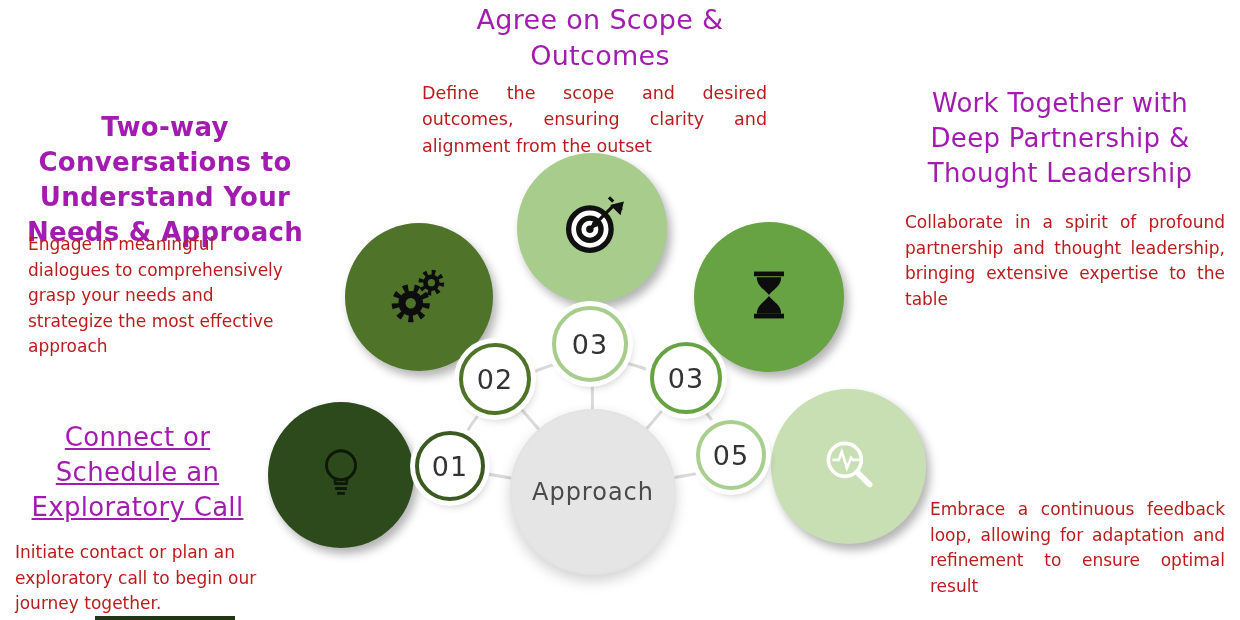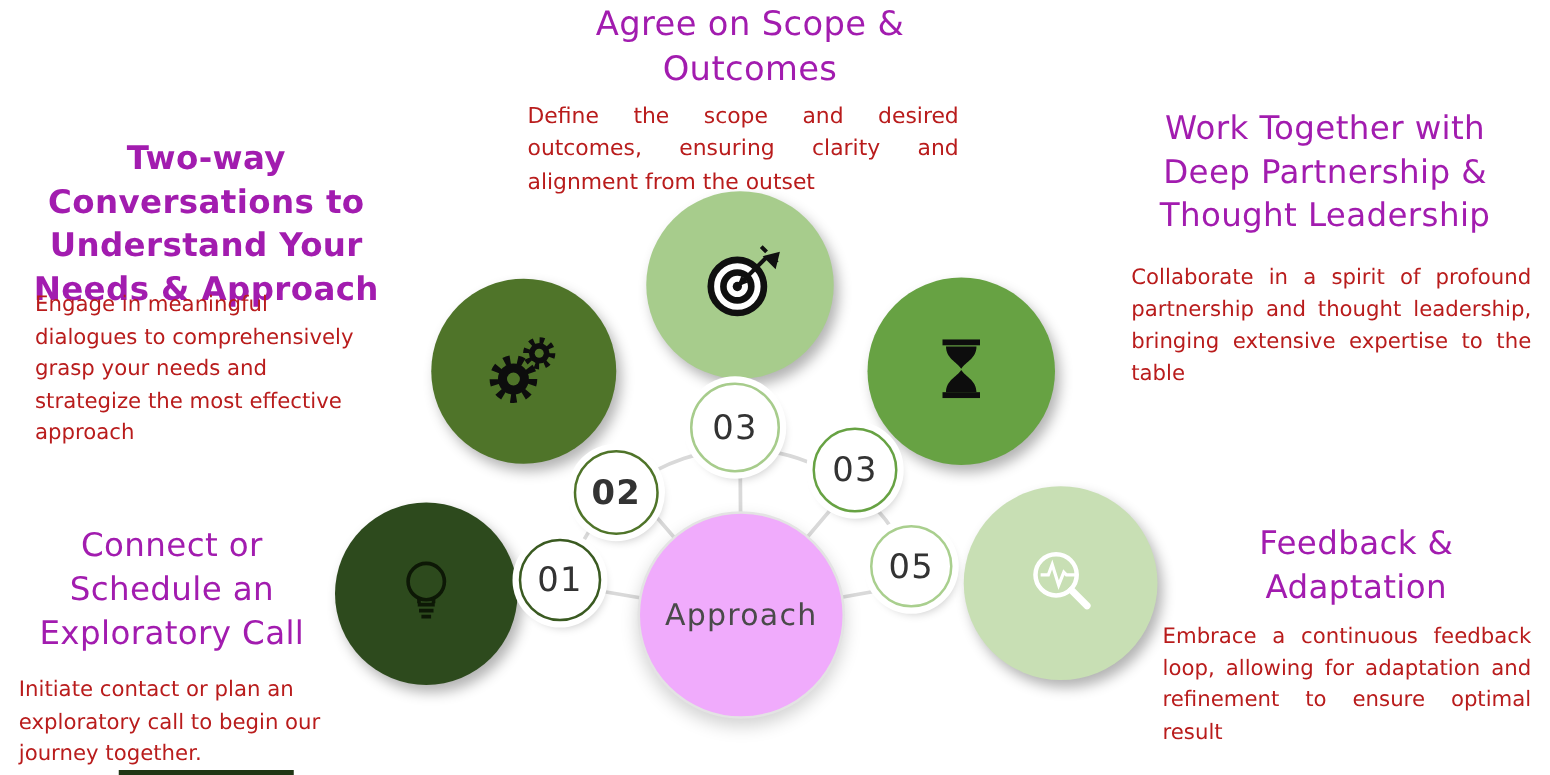--- a/index.html
+++ b/index.html
@@ -11,28 +11,28 @@
   #connector-svg{position:absolute;left:0;top:0;width:1240px;height:620px;z-index:1;}
   
   .big-circle{
     position:absolute;border-radius:50%;z-index:2;
     box-shadow:4px 6px 10px rgba(0,0,0,.30);
     display:flex;align-items:center;justify-content:center;
   }
   
   .num-circle{
     position:absolute;border-radius:50%;background:#ffffff;z-index:3;
-    border:2px solid #be185d;
+    border:4px solid #be185d;
     box-shadow:0 0 0 5px #ffffff, 3px 5px 8px rgba(0,0,0,.22);
     display:flex;align-items:center;justify-content:center;
     font-size:27px;color:#333333;letter-spacing:1px;
   }
   
   .center-circle{
-    position:absolute;border-radius:50%;background:#f0abfc;z-index:2;
+    position:absolute;border-radius:50%;background:#e5e5e5;z-index:2;
     border:2px solid #e3e3e3;
     box-shadow:0 6px 14px rgba(0,0,0,.18);
     display:flex;align-items:center;justify-content:center;
     font-size:24px;color:#4a4a4a;letter-spacing:1px;
   }
   .heading{
     position:absolute;color:#a21caf;font-size:26px;line-height:1.35;
     text-align:center;letter-spacing:.3px;z-index:4;
   }
   .body-text{
@@ -105,21 +105,21 @@
         <circle cx="28" cy="27" r="16" stroke="#ffffff" stroke-width="3.5"></circle>
         <path d="M40 39 L52 51" stroke="#ffffff" stroke-width="5.5" stroke-linecap="round"></path>
         <path d="M16 27 h6 l3 -8 5 16 4 -10 2 2 h8" stroke="#ffffff" stroke-width="2.5"></path>
       </svg>
     </span>
   </div>
 
   <div class="num-circle" style="left: 415px; top: 431px; width: 62px; height: 62px; border-color: rgb(58, 90, 33);">
     <span>01</span>
   </div>
-  <div class="num-circle" style="left: 459px; top: 360px; width: 64px; height: 64px; border-color: rgb(79, 116, 41); font-weight: bold;">
+  <div class="num-circle" style="left: 459px; top: 343px; width: 64px; height: 64px; border-color: rgb(79, 116, 41);">
     <span>02</span>
   </div>
   <div class="num-circle" style="left: 552px; top: 306px; width: 68px; height: 68px; border-color: rgb(167, 204, 140);">
     <span>03</span>
   </div>
   <div class="num-circle" style="left: 650px; top: 342px; width: 64px; height: 64px; border-color: rgb(103, 162, 67);">
     <span>03</span>
   </div>
   <div class="num-circle" style="left: 696px; top: 420px; width: 62px; height: 62px; border-color: rgb(169, 207, 142); text-align: right;">
     <span>05</span>
@@ -131,21 +131,20 @@
 
   <div class="heading" style="left:430px;top:2px;width:340px;font-size:27px;">Agree on Scope &amp; Outcomes</div>
   <div class="body-text justify" style="left:422px;top:80px;width:345px;font-size:17.5px;">Define the scope and desired outcomes, ensuring clarity and alignment from the outset</div>
 
   <div class="heading" style="left:5px;top:110px;width:320px;font-weight:bold;">Two-way Conversations to Understand Your Needs &amp; Approach</div>
   <div class="body-text center-align" style="left:28px;top:232px;width:270px;">Engage in meaningful dialogues to comprehensively grasp your needs and strategize the most effective approach</div>
 
   <div class="heading" style="left:895px;top:86px;width:330px;">Work Together with Deep Partnership &amp; Thought Leadership</div>
   <div class="body-text justify" style="left:905px;top:210px;width:320px;">Collaborate in a spirit of profound partnership and thought leadership, bringing extensive expertise to the table</div>
 
-  <div class="heading" style="left:20px;top:420px;width:235px;">Connect or Schedule an Exploratory Call</div>
+  <div class="heading" style="left:20px;top:420px;width:235px;text-decoration:underline;">Connect or Schedule an Exploratory Call</div>
   <div class="body-text center-align" style="left:15px;top:540px;width:250px;">Initiate contact or plan an exploratory call to begin our journey together.</div>
 
-  <div class="heading" style="left:950px;top:418px;width:270px;">Feedback &amp; Adaptation</div>
   <div class="body-text justify" style="left:930px;top:497px;width:295px;">Embrace a continuous feedback loop, allowing for adaptation and refinement to ensure optimal result</div>
 
   <div class="edge-artifact" style="left:95px;top:616px;width:140px;height:4px;"></div>
 
 </div>
 
 </body></html>

